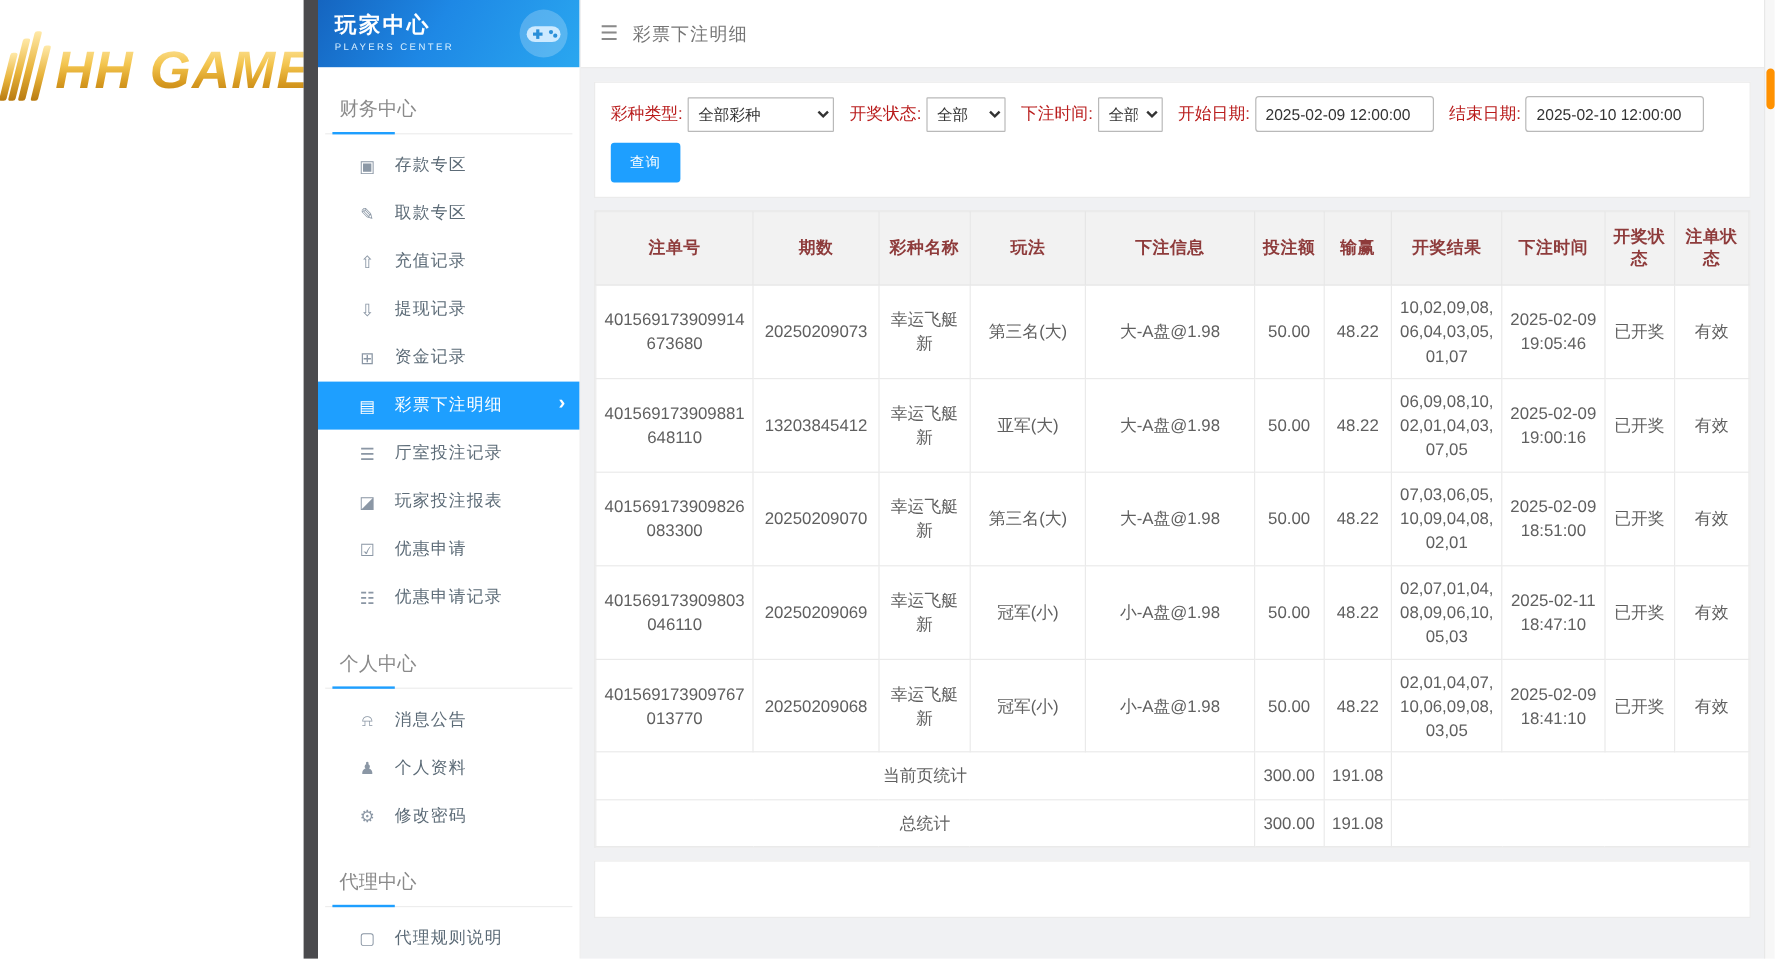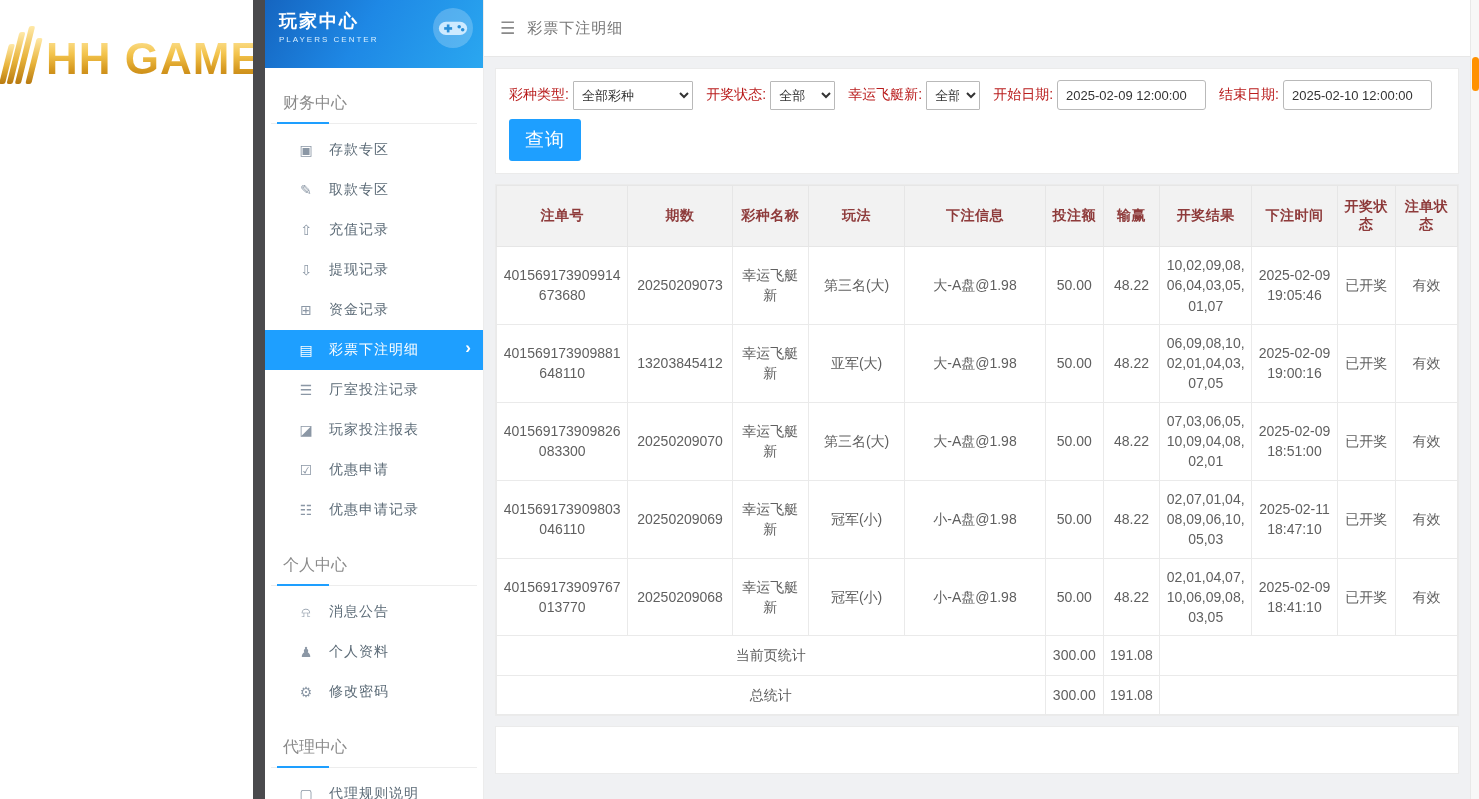--- a/index.html
+++ b/index.html
@@ -8,31 +8,31 @@
   .page { display:flex; width:1479px; height:799px; position:relative; }
 
   
   .logo-area { width:253px; height:100%; background:#fff; overflow:hidden; flex-shrink:0; }
   .logo { display:flex; align-items:flex-end; margin:26px 0 0 4px; white-space:nowrap; }
   .logo-bars { display:inline-flex; align-items:flex-end; margin-right:6px; }
   .logo-bars i { display:inline-block; width:6px; margin-right:3px; border-radius:2px;
     background:linear-gradient(180deg,#ffe9a8,#e8b33a 55%,#b87a10); transform:skewX(-14deg); }
   .logo-bars i:nth-child(1){height:40px;} .logo-bars i:nth-child(2){height:52px;}
   .logo-bars i:nth-child(3){height:58px;} .logo-bars i:nth-child(4){height:46px;}
-  .logo-text { font-size:44px; font-weight:bold; letter-spacing:1px;
+  .logo-text { font-size:44px; font-weight:bold; font-style:italic; letter-spacing:1px;
     background:linear-gradient(180deg,#ffeaa9 0%,#f3c44d 40%,#d79a20 70%,#b87a10 100%);
     -webkit-background-clip:text; background-clip:text; color:transparent; }
 
   
   .dark-strip { width:12px; height:100%; background:#4a4a4d; flex-shrink:0; }
 
   
   .sidebar { width:219px; height:100%; background:#fff; flex-shrink:0; overflow:hidden;
     border-right:1px solid #ececec; }
-  .sidebar-header { height:68px; position:relative; overflow:hidden; padding:9px 0 0 14px;
+  .sidebar-header { height:56px; position:relative; overflow:hidden; padding:9px 0 0 14px;
     background:linear-gradient(120deg,#1565c0 0%,#1e88e5 45%,#2aa7f0 100%); }
   .sh-title { color:#fff; font-size:18px; font-weight:bold; letter-spacing:2px; }
   .sh-sub { color:#d8efff; font-size:8px; letter-spacing:2px; margin-top:2px; }
   .sh-badge { position:absolute; right:10px; top:8px; width:40px; height:40px; border-radius:50%;
     background:rgba(255,255,255,0.22); display:flex; align-items:center; justify-content:center; }
   .menu { padding-bottom:10px; }
   .section-header { position:relative; padding:21px 12px 9px 12px; font-size:16px; color:#8a8a8a;
     border-bottom:1px solid #ededed; margin:4px 6px 6px 6px; }
   .section-header:after { content:""; position:absolute; left:6px; bottom:-1px; width:52px; height:2px;
     background:#1e9fff; }
@@ -58,21 +58,21 @@
   .filter-row { display:flex; align-items:center; flex-wrap:nowrap; }
   .f-label { font-size:14px; color:#b91c1c; margin-right:4px; white-space:nowrap; }
   .f-select { height:29px; border:1px solid #b9b9b9; border-radius:1px; background:#fff;
     font-size:13px; color:#333; margin-right:13px; padding:0 4px;
     font-family:"Liberation Sans","DejaVu Sans",sans-serif; }
   .f-select.wide { width:122px; } .f-select.small { width:66px; } .f-select.tiny { width:54px; }
   .f-input { height:30px; width:149px; border:1px solid #b9b9b9; border-radius:3px; font-size:13px;
     color:#333; padding:0 8px; margin-right:13px;
     font-family:"Liberation Sans","DejaVu Sans",sans-serif; }
   .filter-actions { margin-top:9px; }
-  .btn-primary { background:#1e9fff; color:#fff; border:none; border-radius:3px; font-size:19px;
+  .btn-primary { background:#1e9fff; color:#fff; border:none; border-radius:3px; font-size:12px;
     padding:8px 16px; cursor:pointer; letter-spacing:1px;
     font-family:"Liberation Sans","DejaVu Sans",sans-serif; }
 
   
   .table-panel { margin-top:10px; }
   table.bets-table { width:100%; border-collapse:collapse; table-layout:fixed; }
   .bets-table th { background:#f2f2f2; color:#8e3b3b; font-size:14px; font-weight:bold;
     padding:12px 3px; border:1px solid #e6e6e6; text-align:center; letter-spacing:0.5px; }
   .bets-table td { color:#5f5f5f; font-size:14px; line-height:1.45; padding:8px 3px;
     border:1px solid #eaeaea; text-align:center; word-break:break-all; }
@@ -202,21 +202,21 @@
       <section class="panel filter-panel">
         <div class="filter-row">
           <span class="f-label">彩种类型:</span>
           <select class="f-select wide">
             <option>全部彩种</option>
           </select>
           <span class="f-label">开奖状态:</span>
           <select class="f-select small">
             <option>全部</option>
           </select>
-          <span class="f-label">幸运飞艇新:</span>
+          <span class="f-label">下注时间:</span>
           <select class="f-select tiny">
             <option>全部</option>
           </select>
           <span class="f-label">开始日期:</span>
           <input class="f-input" type="text" value="2025-02-09 12:00:00" style="">
           <span class="f-label">结束日期:</span>
           <input class="f-input" type="text" value="2025-02-10 12:00:00" style="">
         </div>
         <div class="filter-actions">
           <button class="btn-primary">查询</button>

